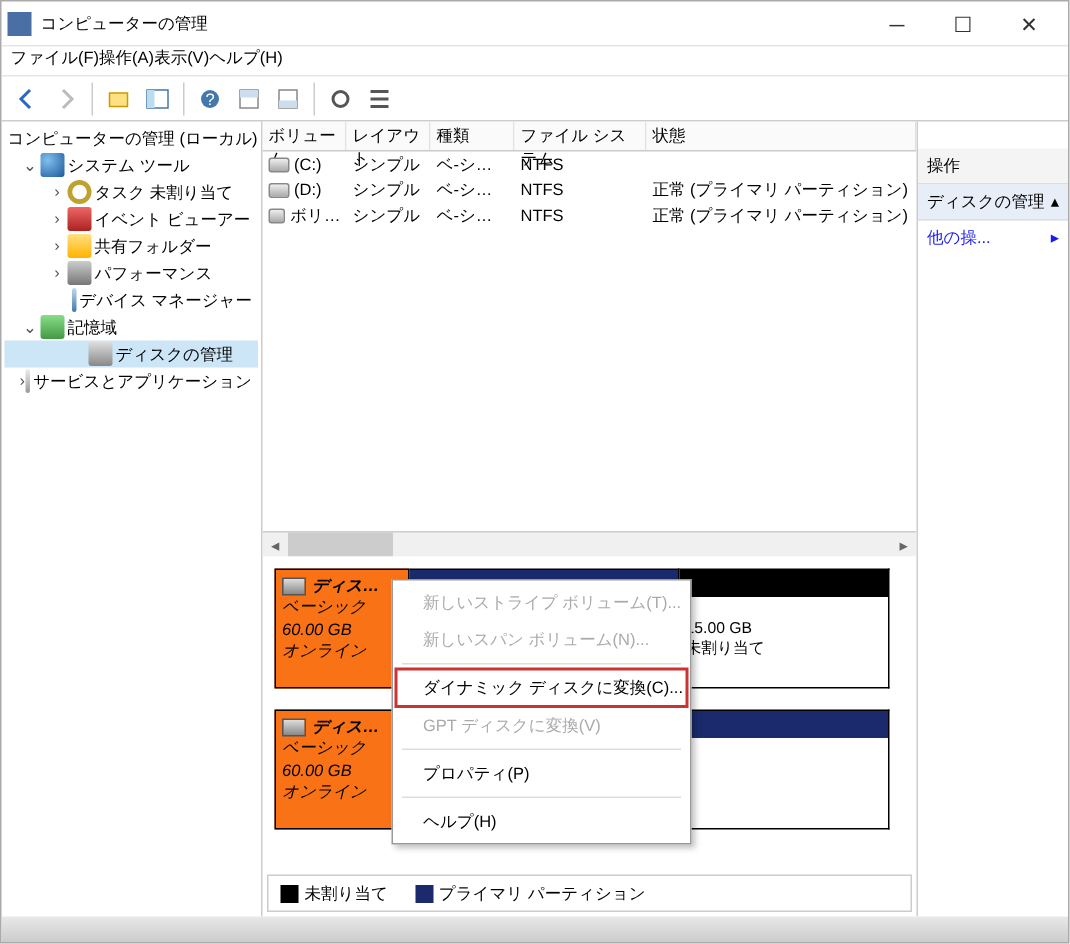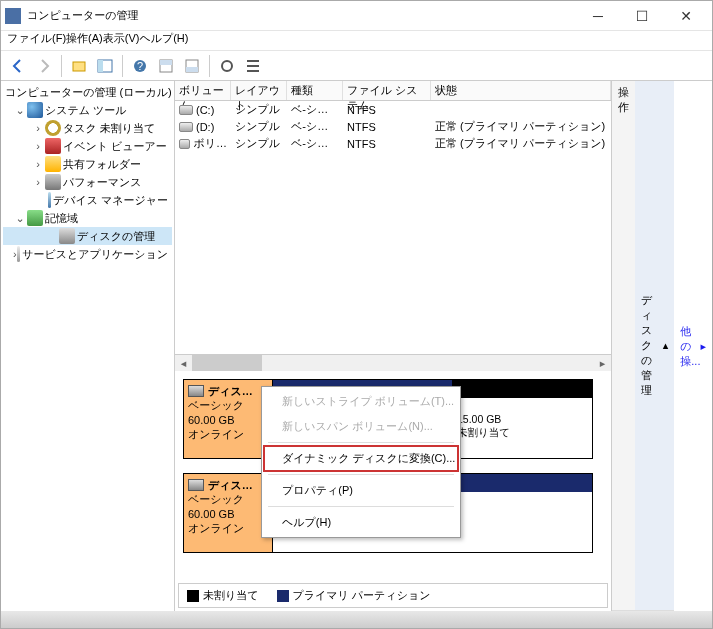--- a/index.html
+++ b/index.html
@@ -36,31 +36,31 @@
 .vol-row { display: flex; height: 17px; align-items: center; }
 .vol-row .vcell { padding: 1px 4px; overflow: hidden; white-space: nowrap; text-overflow: ellipsis; }
 .vcell.icon { display: flex; align-items: center; gap: 3px; }
 .vcell .vico { width: 14px; height: 10px; background: linear-gradient(#eee, #aaa); border: 1px solid #888; border-radius:2px; }
 .hscroll { height: 17px; display: flex; border-top: 1px solid #ccc; background: #f0f0f0; }
 .hscroll .arrow { width: 17px; display: flex; align-items: center; justify-content: center; color: #666; }
 .hscroll .thumb { width: 70px; background: #ccc; }
 .hscroll .track { flex: 1; }
 .graphicpane { flex: 1; position: relative; overflow: hidden; padding: 8px; }
 .diskrow { display: flex; height: 80px; margin-bottom: 14px; }
-.diskinfo { width: 90px; border: 1px solid #000; padding: 4px; line-height: 1.3; background: #fdba74; }
+.diskinfo { width: 90px; border: 1px solid #000; padding: 4px; line-height: 1.3; background: #f97316; font-style: italic; }
 .diskinfo .dhdr { display: flex; align-items: center; gap: 4px; }
 .diskinfo .dico { width: 16px; height: 12px; background: linear-gradient(#ddd, #888); border: 1px solid #555; }
 .diskvols { flex: 1; display: flex; }
 .dvol { border-top: 1px solid #000; border-bottom: 1px solid #000; border-right: 1px solid #000; display: flex; flex-direction: column; }
 .dvol .band { height: 18px; background: #1a2a6c; }
 .dvol.unalloc .band { background: #000; }
 .dvol .vlbl { flex: 1; padding: 2px 4px; line-height: 1.25; font-size: 10.5px; overflow: hidden; }
 .legend { padding: 4px 8px; border: 1px solid #ccc; display: flex; gap: 18px; align-items: center; background: #fff; }
 .legend .box { width: 12px; height: 12px; display: inline-block; margin-right: 4px; vertical-align: middle; }
-.rightpane { width: 100px; display: flex; flex-direction: row; }
+.rightpane { width: 100px; display: flex; flex-direction: column; margin-top: 18px; }
 .rightpane .rhdr { padding: 4px 6px; background: #f4f4f4; border-bottom: 1px solid #ddd; font-weight: normal; }
 .rightpane .rgroup { padding: 4px 6px; background: #e8eef7; border-bottom: 1px solid #ddd; display: flex; justify-content: space-between; align-items: center; }
 .rightpane .ritem { padding: 4px 6px; color: #1a1aee; display: flex; justify-content: space-between; align-items: center; }
 .ctxmenu { position: absolute; background: #fff; border: 1px solid #999; box-shadow: 2px 2px 4px rgba(0,0,0,0.25); padding: 2px; z-index: 50; }
 .ctxmenu .mitem { padding: 5px 18px; white-space: nowrap; }
 .ctxmenu .mitem.disabled { color: #aaa; }
 .ctxmenu .mitem.highlight { outline: 2px solid #c33; outline-offset: -1px; }
 .ctxmenu hr { border: none; border-top: 1px solid #ddd; margin: 3px 4px; }
 .footer-shadow { position:absolute; bottom:0; left:0; right:0; height:17px; background:linear-gradient(#e8e8e8,#ccc);}
 </style>
@@ -275,20 +275,21 @@
         <span><span class="box" style="background:#000"></span><span>未割り当て</span></span>
         <span><span class="box" style="background:#1a2a6c"></span><span>プライマリ パーティション</span></span>
       </div>
     </div>
 
     <div class="ctxmenu" style="left:86px; top:305px; width:200px">
       <div class="mitem disabled">新しいストライプ ボリューム(T)...</div>
       <div class="mitem disabled">新しいスパン ボリューム(N)...</div>
       <hr>
       <div class="mitem highlight">ダイナミック ディスクに変換(C)...</div>
+      <div class="mitem disabled">GPT ディスクに変換(V)</div>
       <hr>
       <div class="mitem">プロパティ(P)</div>
       <hr>
       <div class="mitem">ヘルプ(H)</div>
     </div>
   </div>
 
   <div class="rightpane">
     <div class="rhdr">操作</div>
     <div class="rgroup">

